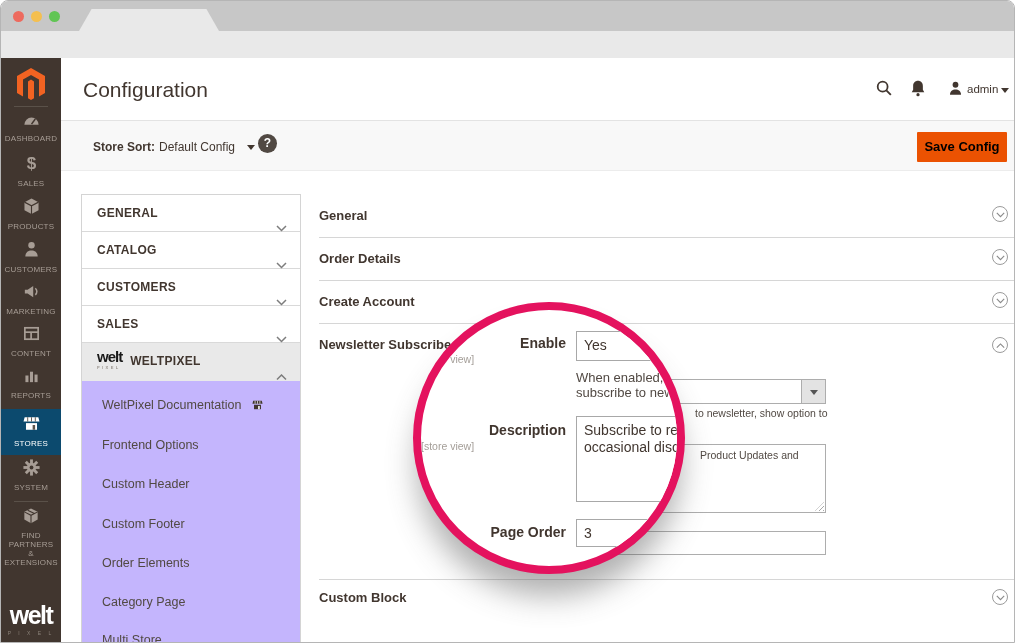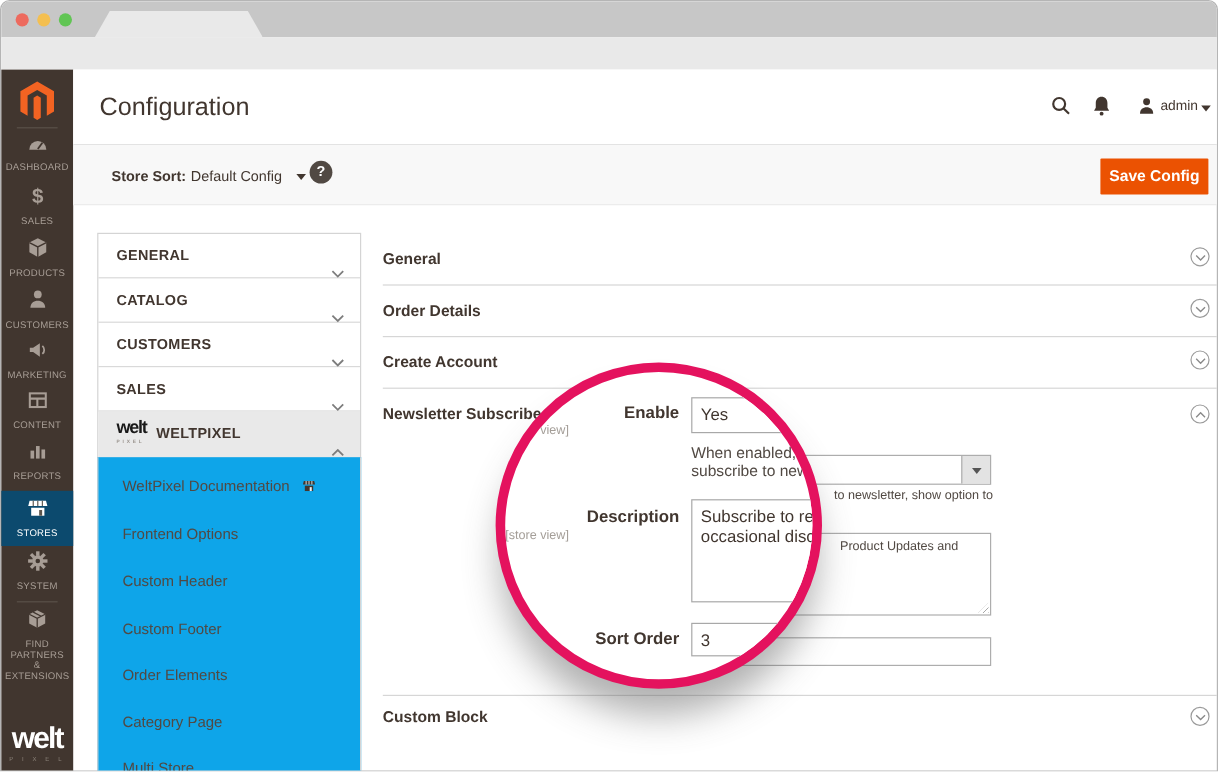--- a/index.html
+++ b/index.html
@@ -39,34 +39,34 @@
 
   
   .toolbar { position:absolute; left:60px; top:120px; width:955px; height:50px; background:#f8f8f8;
              border-bottom:1px solid #ececec; }
   .tb-label { position:absolute; left:32px; top:19px; font-size:12px; font-weight:bold; color:#41362f; }
   .tb-value { position:absolute; left:98px; top:19px; font-size:12px; color:#41362f; }
   .help-badge { position:absolute; left:197px; top:13px; width:19px; height:19px; border-radius:50%;
                 background:#514943; color:#fff; font-size:12px; font-weight:bold; text-align:center;
                 line-height:19px; }
   .save-btn { position:absolute; left:856px; top:11px; width:90px; height:30px; background:#eb5202;
-              color:#ffffff; font-size:13px; font-weight:bold; text-align:center; line-height:30px;
+              color:#000000; font-size:13px; font-weight:bold; text-align:center; line-height:30px;
               border-radius:1px; cursor:pointer; }
 
   
   .cfg-nav { position:absolute; left:80px; top:193px; width:220px; border:1px solid #d4d4d4; background:#fff; }
   .cfg-row { position:relative; height:37px; border-bottom:1px solid #d9d9d9; line-height:37px;
              padding-left:15px; font-size:12px; font-weight:bold; letter-spacing:.3px; color:#41362f; }
   .cfg-row:last-child { border-bottom:none; }
   .cfg-chev { position:absolute; right:13px; top:15px; }
   .cfg-welt { background:#e9e9e9; height:38px; }
   .wp-mini { display:inline-block; vertical-align:middle; margin-right:8px; line-height:10px; }
   .wp-mini .wm { font-size:15px; font-weight:bold; color:#191919; letter-spacing:-1px; display:block; line-height:13px;}
   .wp-mini .tg { font-size:4px; letter-spacing:2.4px; color:#9a948e; display:block; }
-  .cfg-sub { position:absolute; left:80px; top:380px; width:220px; height:263px; background:#0ea5e9;
+  .cfg-sub { position:absolute; left:80px; top:380px; width:220px; height:263px; background:#c4b5fd;
              border-left:1px solid #d4d4d4; border-right:1px solid #d4d4d4; }
   .cfg-sub-item { position:absolute; left:20px; font-size:12.5px; color:#514943; cursor:pointer; }
 
   
   .sec-line { position:absolute; height:1px; background:#d6d6d6; left:318px; width:697px; }
   .sec-title { position:absolute; left:318px; font-size:13px; font-weight:bold; color:#41362f; }
   .circle-chev { position:absolute; left:991px; width:16px; height:16px; border:1px solid #9b9b9b;
                  border-radius:50%; }
   .circle-chev svg { position:absolute; left:3px; top:5px; }
 
@@ -380,20 +380,20 @@
     <span class="mag-helper" style="top:60px">When enabled, if users</span>
     <span class="mag-helper" style="top:75px">subscribe to newsletter</span>
 
     <span class="mag-label" style="top:112px">Description</span>
     <span class="mag-scope" style="top:130px">[store view]</span>
     <div class="mag-box" style="left:155px;top:106px;width:125px;height:86px;line-height:17px">
       <span style="white-space:nowrap">Subscribe to receive</span><br>
       <span style="white-space:nowrap">occasional discounts</span>
     </div>
 
-    <span class="mag-label" style="top:214px">Sort Order</span>
+    <span class="mag-label" style="top:214px">Page Order</span>
     <span class="mag-scope" style="top:232px">[store view]</span>
     <div class="mag-box" style="left:155px;top:209px;width:130px;height:28px">
       <span>3</span>
     </div>
   </div>
 
 </div>
 
 </body></html>

